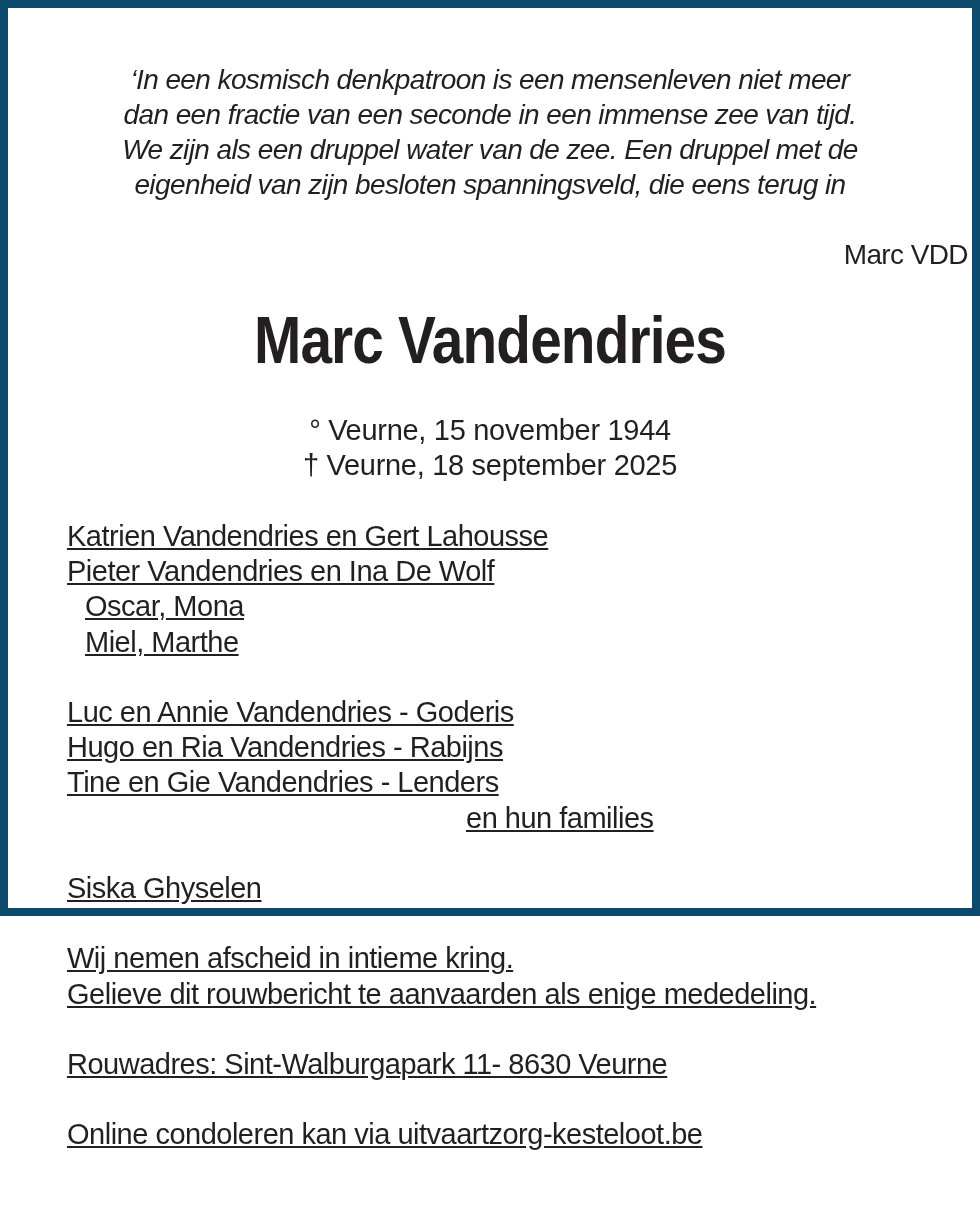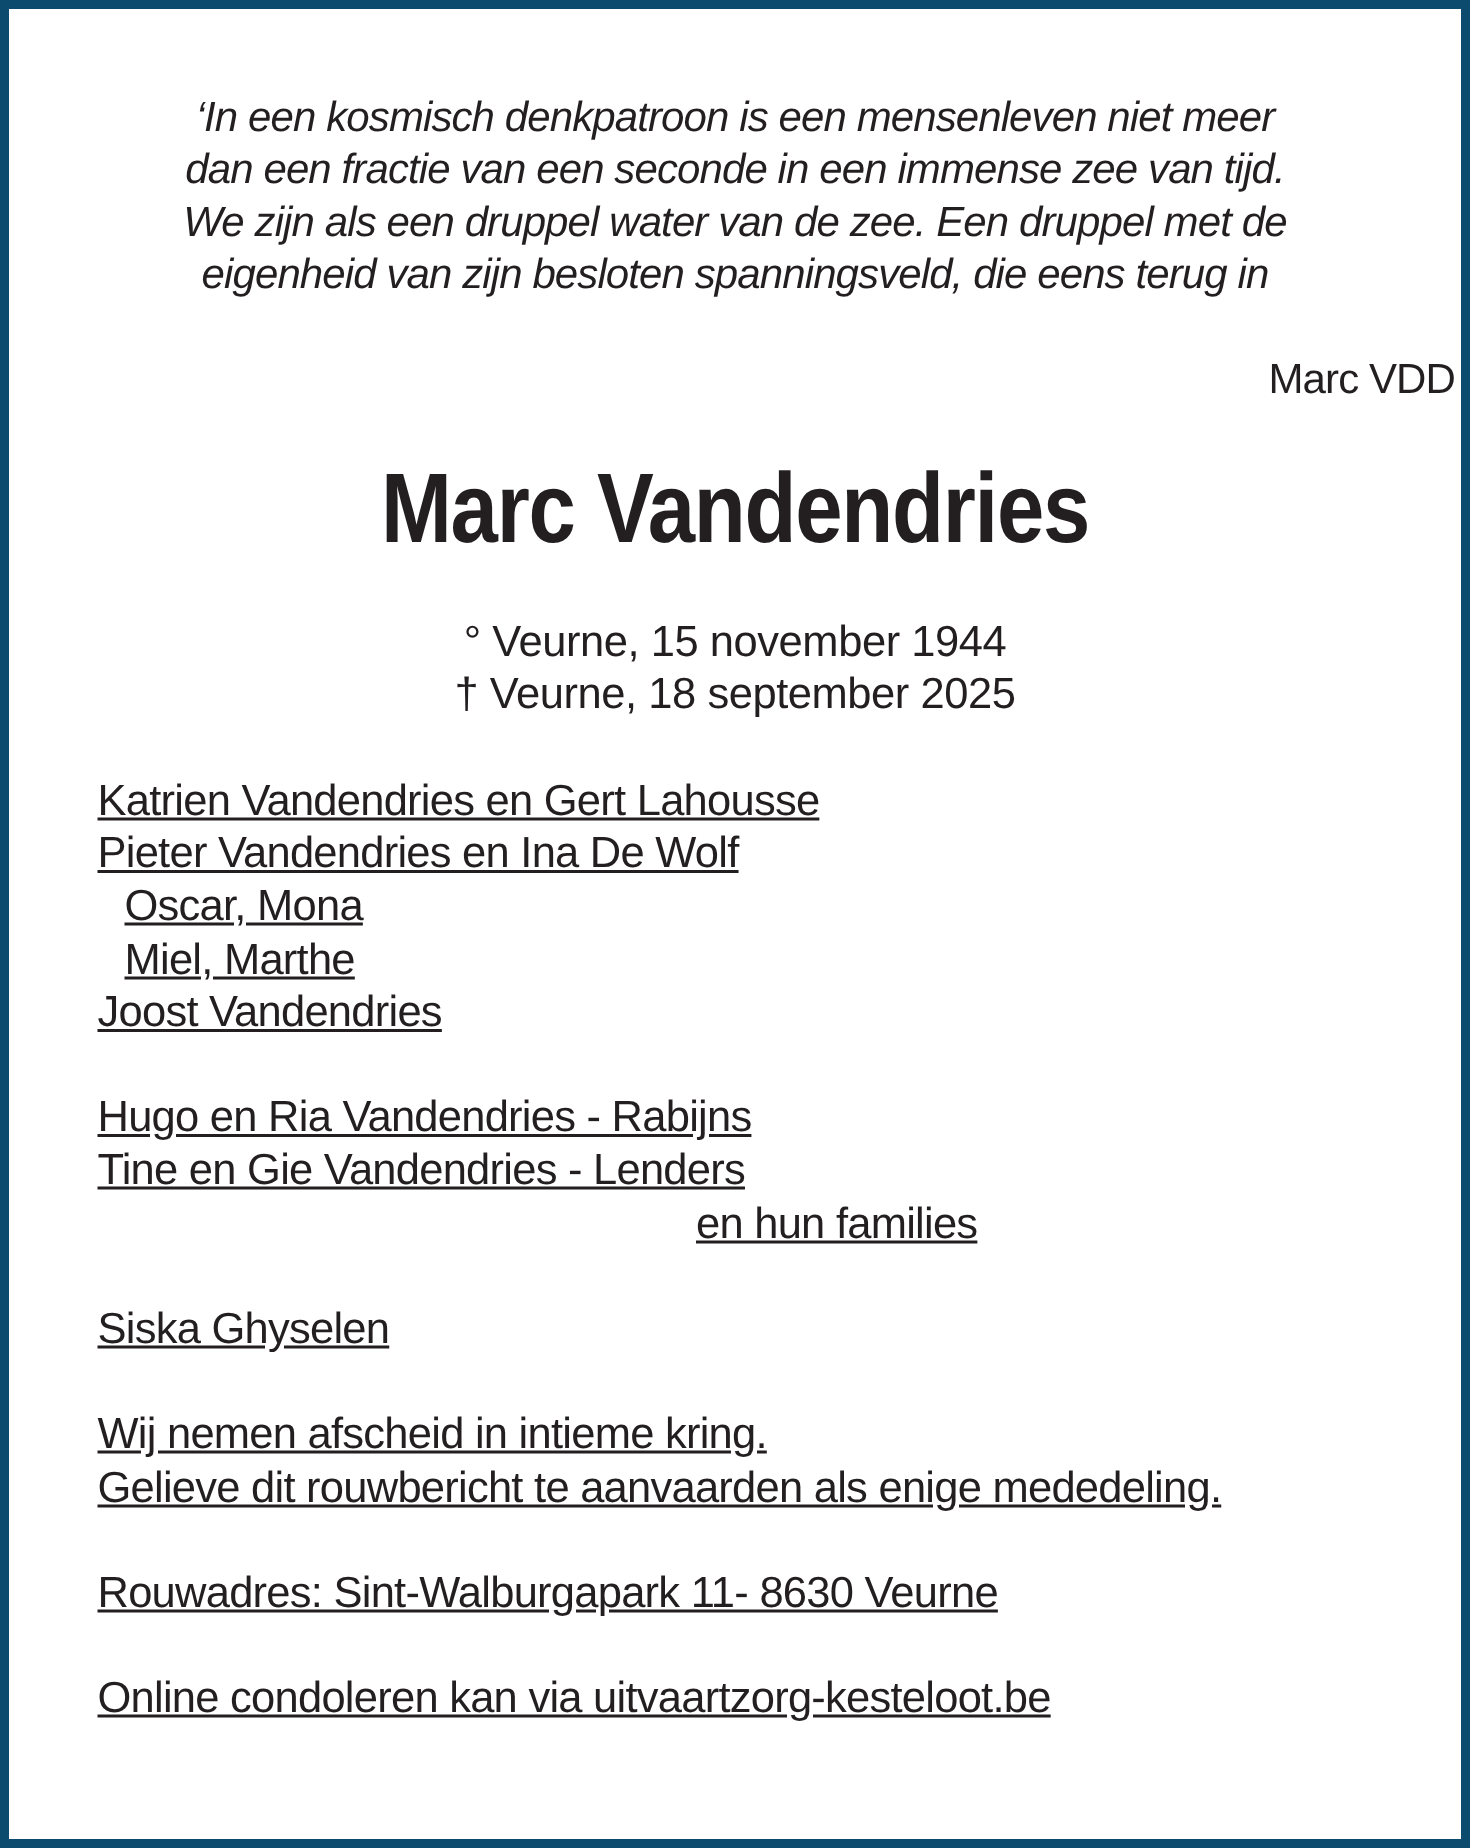--- a/index.html
+++ b/index.html
@@ -1,21 +1,21 @@
 <!DOCTYPE html>
 <html><head>
 <meta charset="utf-8">
 <style>
   html, body { margin: 0; padding: 0; background: #ffffff; }
   body { width: 980px; height: 1232px; overflow: hidden; }
   .frame {
     position: absolute; left: 0; top: 0;
-    width: 980px; height: 1232px;
+    width: 980px; height: 916px;
     box-sizing: border-box;
-    border: 6px solid #0c4a6e;
+    border: 8px solid #0c4a6e;
     background: #ffffff;
     color: #231f20;
     font-family: "Liberation Sans", sans-serif;
   }
   .quote {
     position: absolute; left: 4px; right: 4px; top: 54px;
     text-align: center;
     font-size: 28px; line-height: 35px;
     font-style: italic;
     letter-spacing: -0.6px;
@@ -72,22 +72,22 @@
   <div class="dates">
     <span class="line">° Veurne, 15 november 1944</span>
     <span class="line">† Veurne, 18 september 2025</span>
   </div>
 
   <div class="body">
     <span class="line">Katrien Vandendries en Gert Lahousse</span>
     <span class="line">Pieter Vandendries en Ina De Wolf</span>
     <span class="line indent">Oscar, Mona</span>
     <span class="line indent">Miel, Marthe</span>
-    <span class="line">Joost Vandendries</span>
     <span class="line"></span>
+    <span class="line">Luc en Annie Vandendries - Goderis</span>
     <span class="line">Hugo en Ria Vandendries - Rabijns</span>
     <span class="line">Tine en Gie Vandendries - Lenders</span>
     <span class="line families">en hun families</span>
     <span class="line"></span>
     <span class="line">Siska Ghyselen</span>
     <span class="line"></span>
     <span class="line">Wij nemen afscheid in intieme kring.</span>
     <span class="line">Gelieve dit rouwbericht te aanvaarden als enige mededeling.</span>
     <span class="line"></span>
     <span class="line">Rouwadres: Sint-Walburgapark 11- 8630 Veurne</span>

